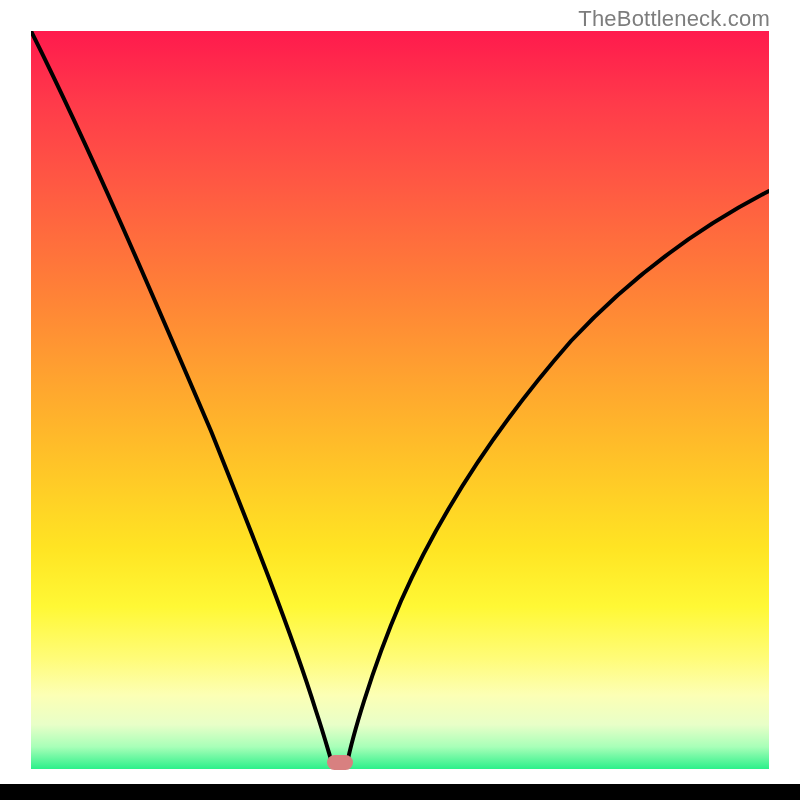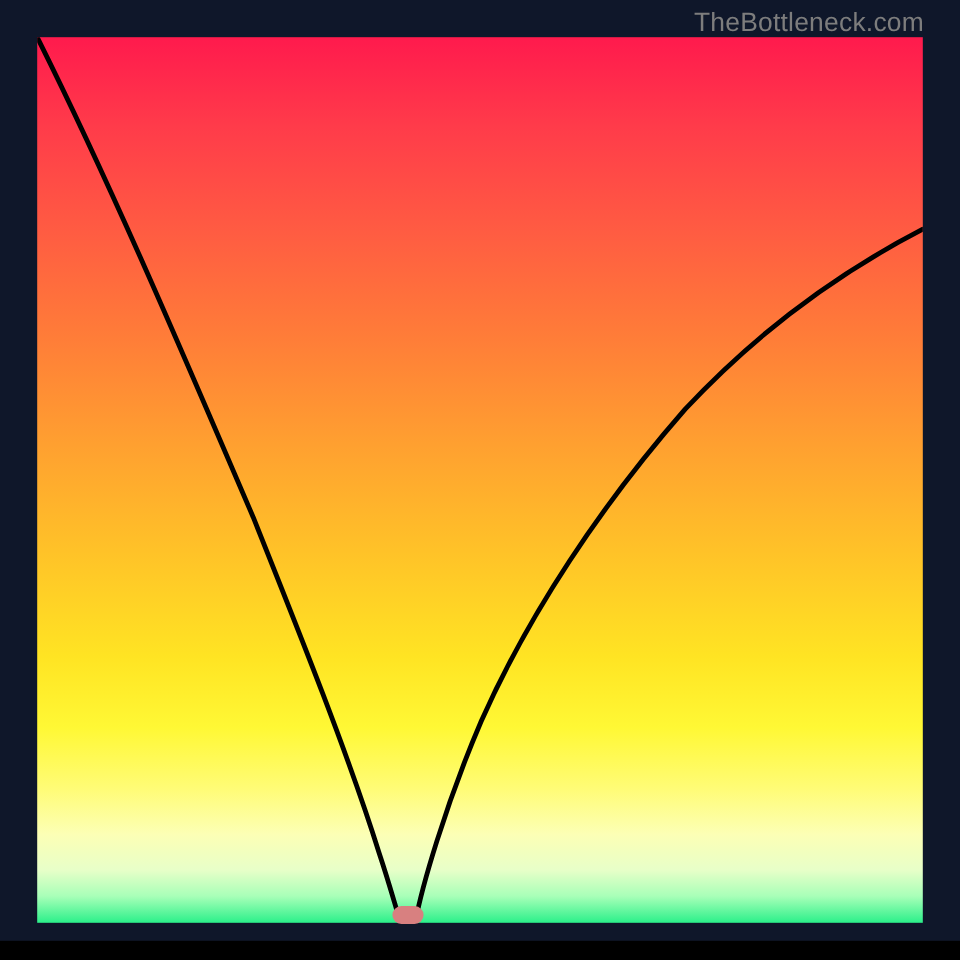--- a/index.html
+++ b/index.html
@@ -10,21 +10,21 @@
     background: #000;
     overflow: hidden;
     font-family: Arial, Helvetica, sans-serif;
   }
   .frame {
     position: absolute;
     top: 0;
     left: 0;
     width: 800px;
     height: 784px;
-    background: #0f172a;
+    background: #ffffff;
     text-align: right;
   }
   .plot {
     position: absolute;
     top: 31px;
     left: 31px;
     width: 738px;
     height: 738px;
     background: linear-gradient(to bottom,
       #ff1a4d 0%,

